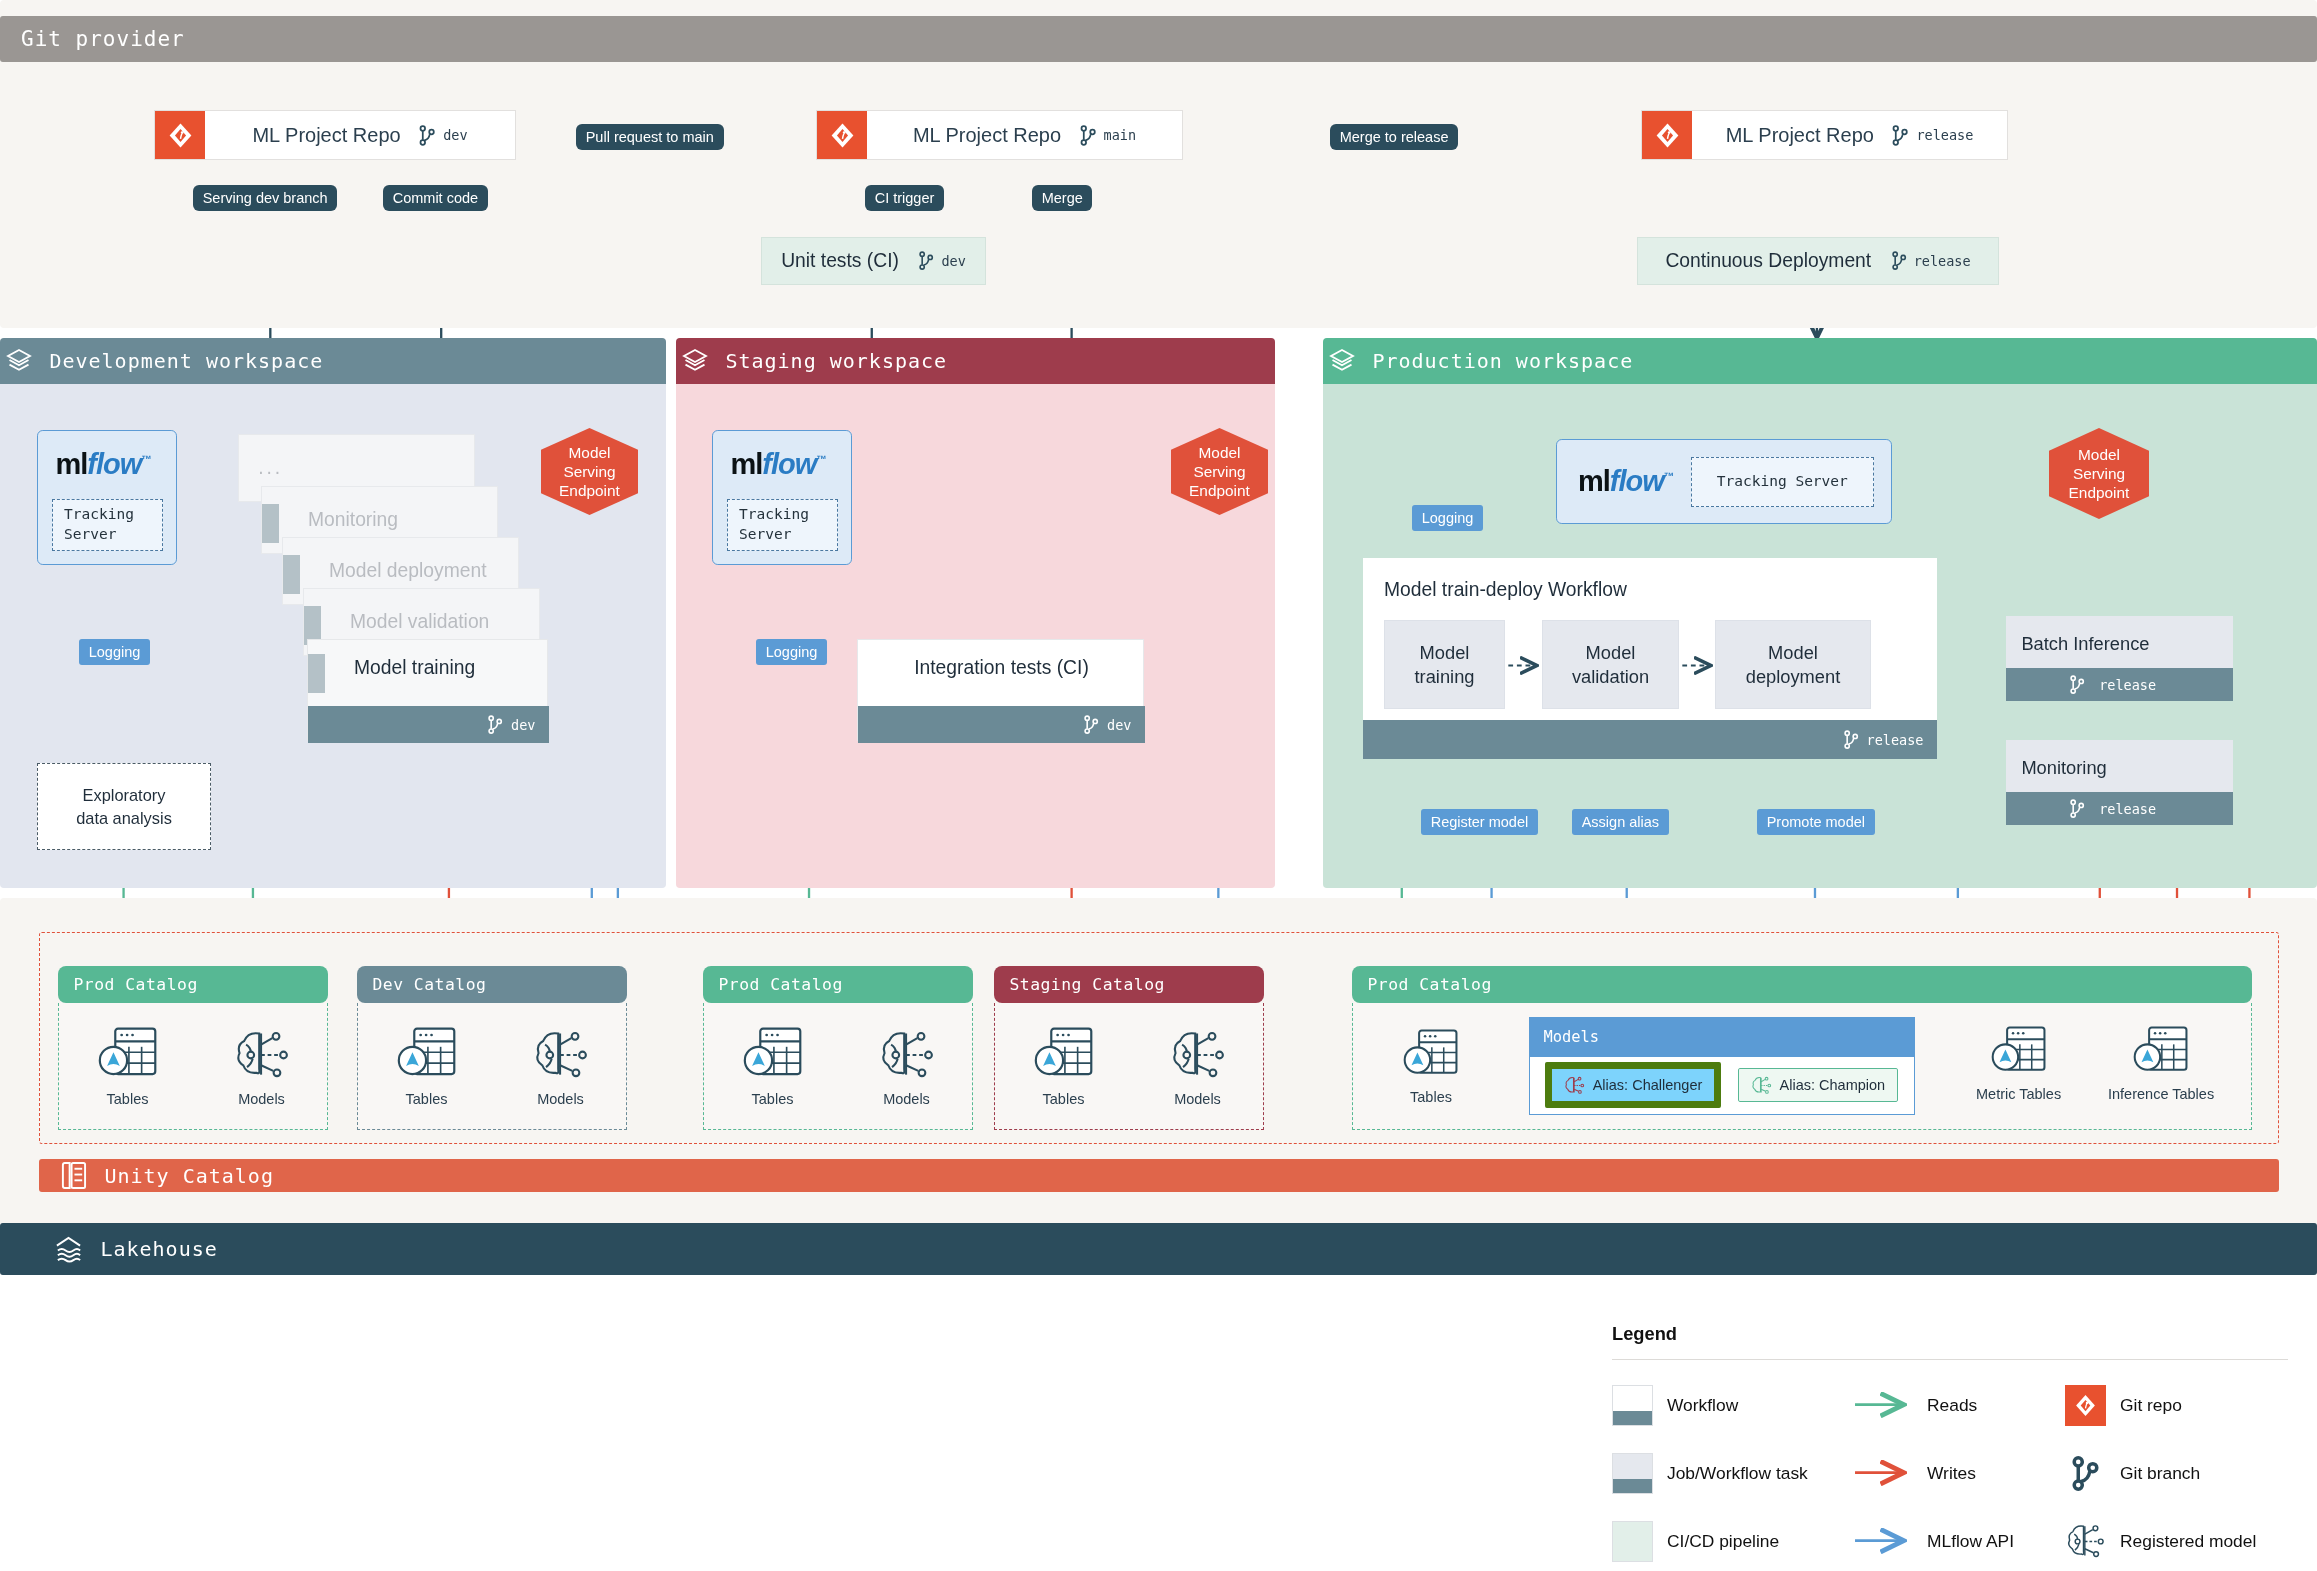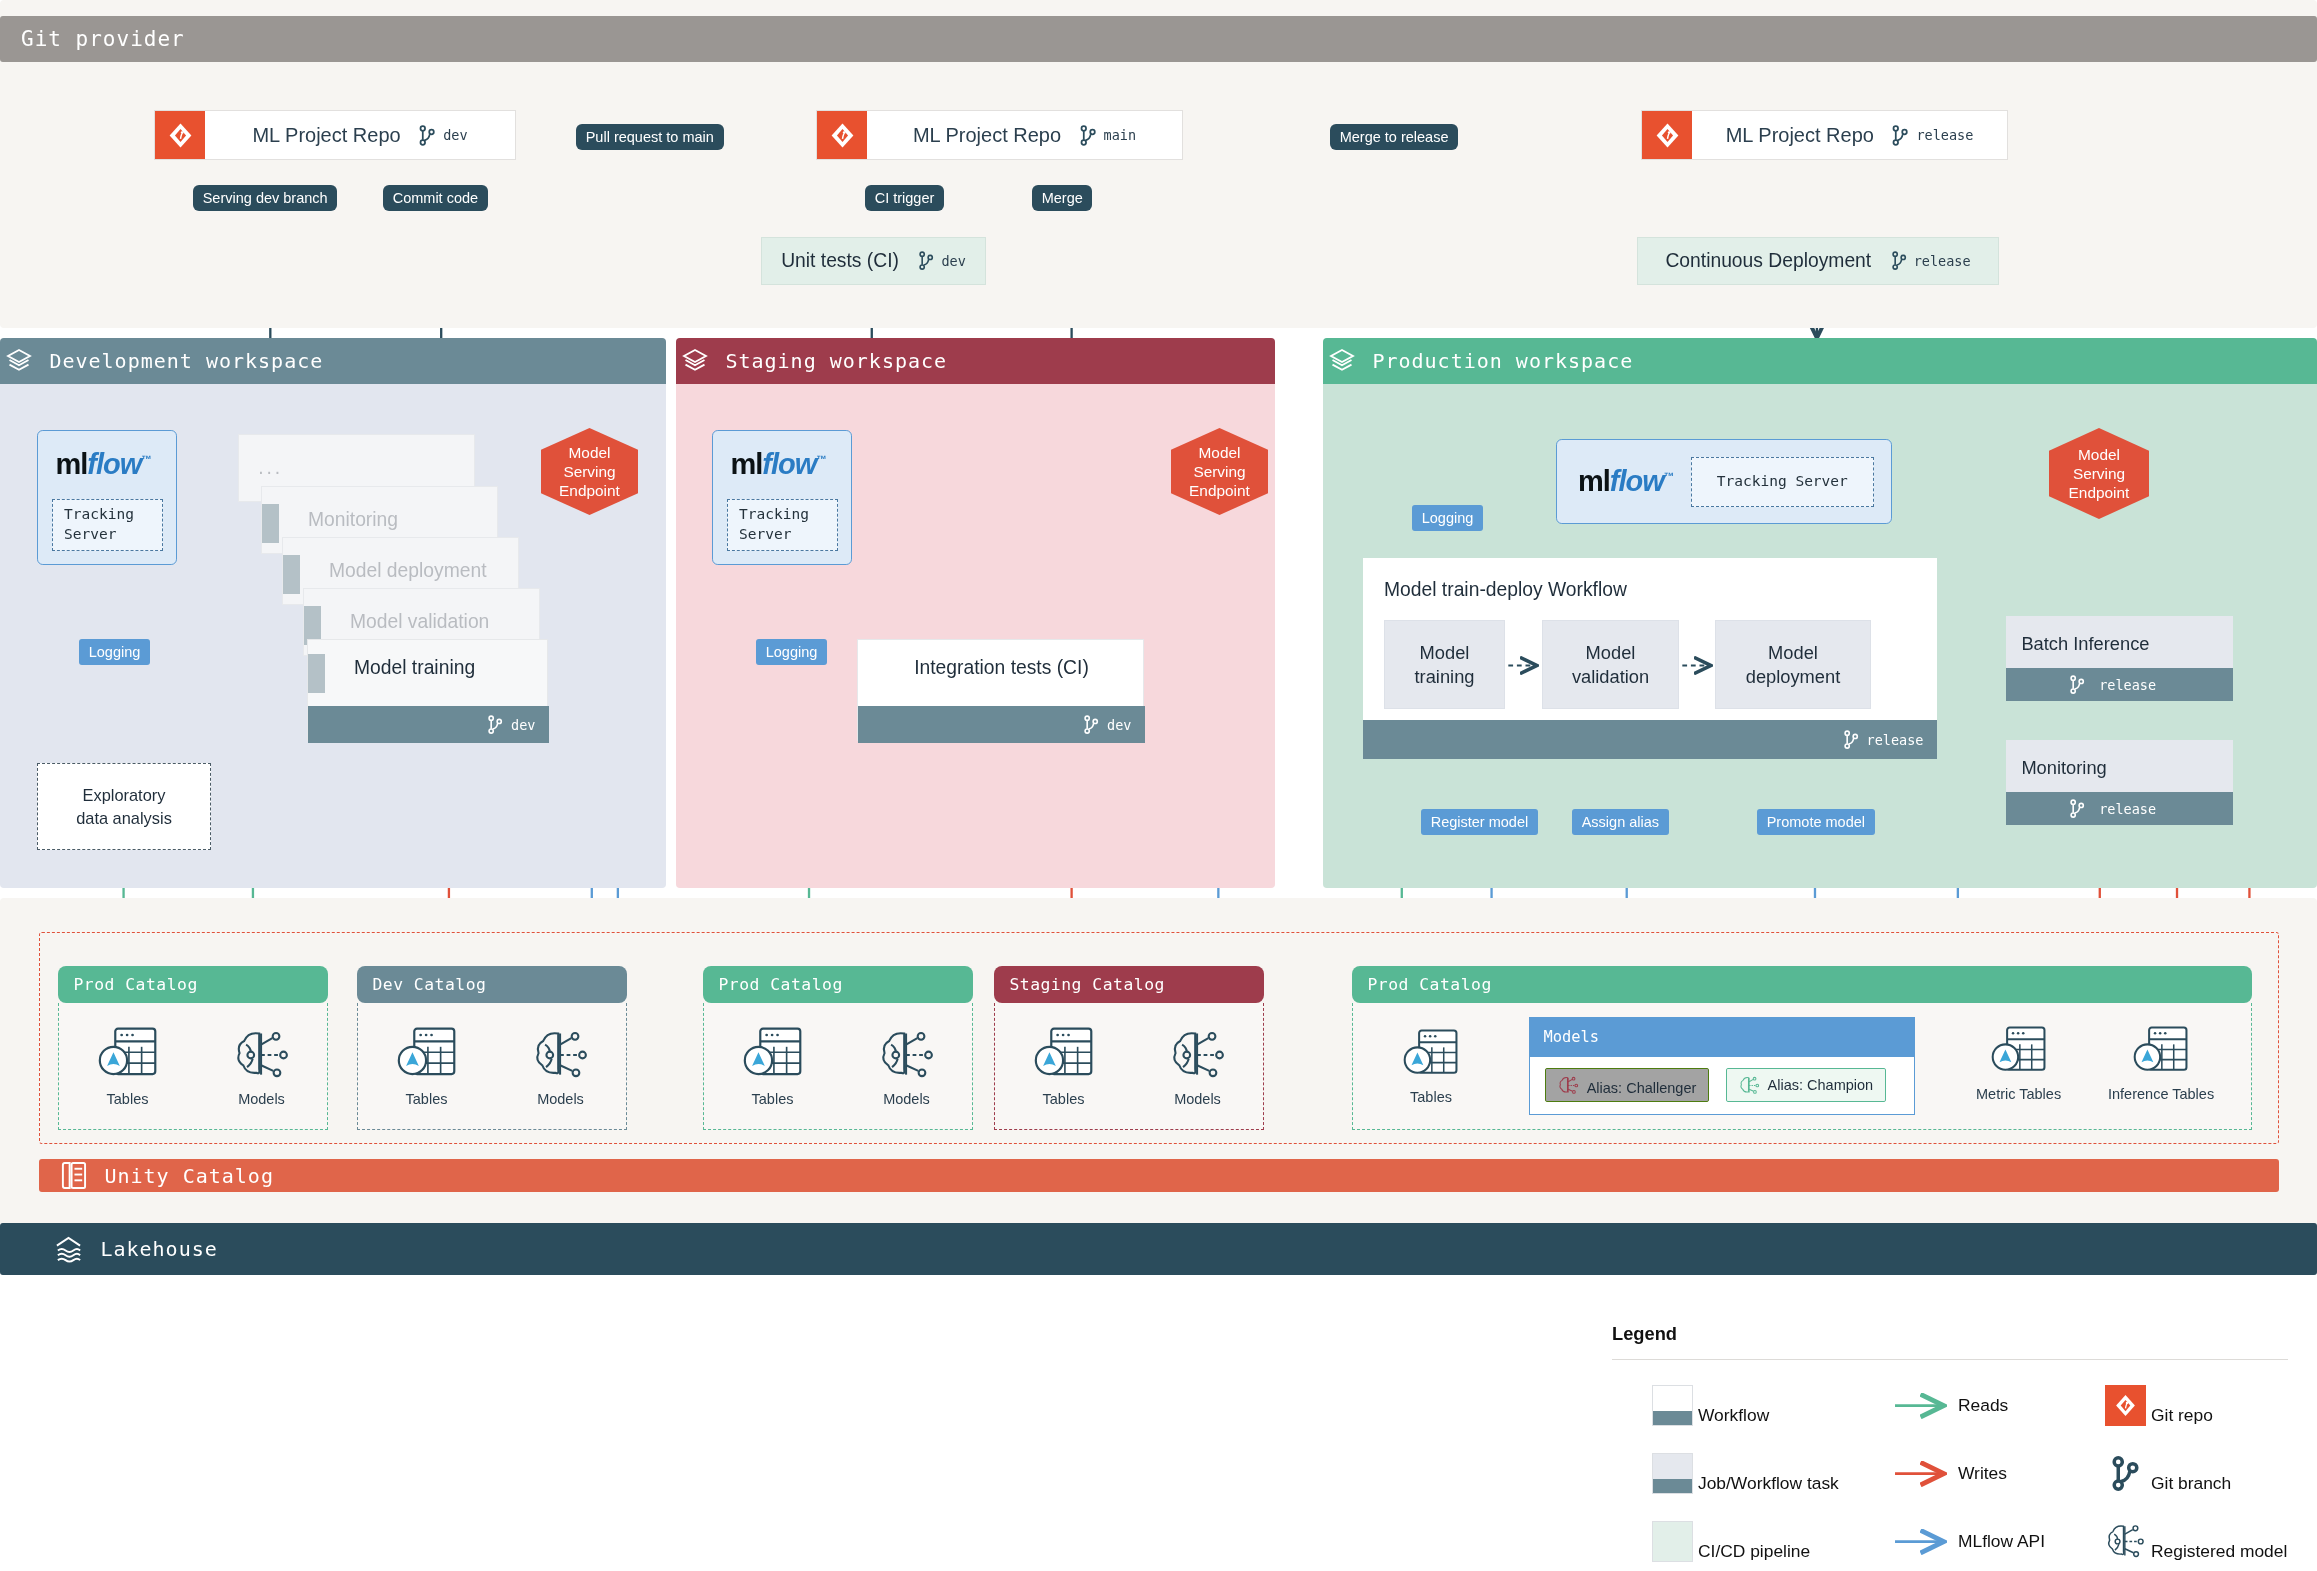--- a/index.html
+++ b/index.html
@@ -170,21 +170,21 @@
   }
   .models-head {
     background: #5b9bd5; color: #fff; font-size: 15.4px;
     height: 39px; display: flex; align-items: center; padding-left: 13.5px;
   }
   .models-row { flex: 1; display: flex; align-items: center; gap: 17.4px; padding: 0 15.4px; }
   .alias-chip {
     display: flex; align-items: center; gap: 7.7px;
     padding: 5.8px 11.6px; font-size: 14.5px; border-radius: 1.9px;
   }
-  .chip-chal { background: #a3a3a3; border: 1px solid #4d7c0f; color: #1f2d3a; align-items: flex-end; }
+  .chip-chal { background: #7dd3fc; border: 7px solid #4d7c0f; color: #1f2d3a; }
   .chip-champ { background: #eef8f2; border: 1px solid #57b894; color: #1f2d3a; }
 
   #uc-bar {
     left: 39px; top: 1159px; width: 2240px; height: 33px;
     background: #e0654a; border-radius: 2.9px;
     display: flex; align-items: center; gap: 17.4px; padding-left: 21px;
   }
   #uc-bar .ttl { color: #fff; font-size: 20px; letter-spacing: 1px; }
 
   #lake-bar {
@@ -196,21 +196,21 @@
 
   
   #legend { left: 1612px; top: 1323px; width: 676px; }
   #legend .lg-title { font-size: 18.3px; font-weight: bold; color: #111; }
   #legend .lg-rule { height: 1px; background: #dddbd8; margin-top: 13.5px; }
   .lg-grid {
     margin-top: 25px;
     display: grid; grid-template-columns: 241px 212px 222px;
     row-gap: 27px; align-items: center;
   }
-  .lg-cell { display: flex; align-items: flex-end; gap: 5px; margin-left: 40px; }
+  .lg-cell { display: flex; align-items: center; gap: 14px; }
   .lg-cell .lt { font-size: 17.4px; color: #111; white-space: nowrap; }
   .sw { width: 41px; height: 41px; flex: none; }
   .sw.wf { background: #ffffff; border: 1px solid #dcdfe3; position: relative; }
   .sw.wf::after { content:''; position:absolute; left:0; bottom:0; width:100%; height:13.5px; background:#6b8a96; }
   .sw.task { background: #e5e8ee; border: 1px solid #dcdfe3; position: relative; }
   .sw.task::after { content:''; position:absolute; left:0; bottom:0; width:100%; height:13.5px; background:#6b8a96; }
   .sw.cicd { background: #e2efe9; border: 1px solid #dcdfe3; }
   .sw.gitrepo { background: #e8512f; display:flex; align-items:center; justify-content:center; }
 
   svg { display: block; overflow: visible; }

